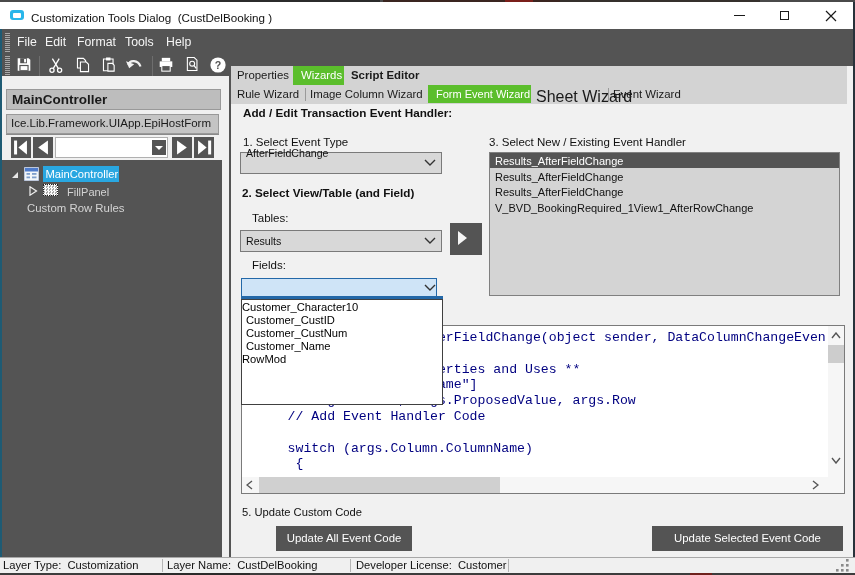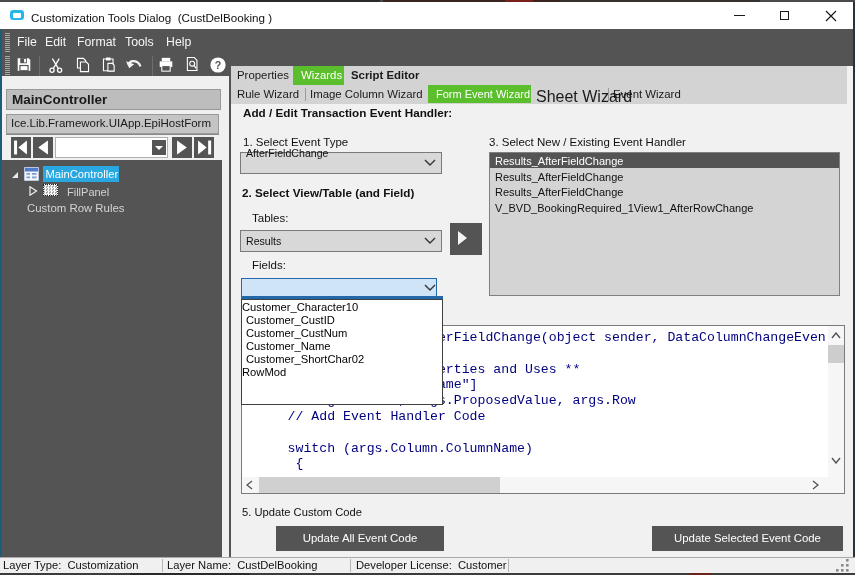--- a/index.html
+++ b/index.html
@@ -235,26 +235,25 @@
     <path d="M1 1 L6 6 L11 1" stroke="#333" stroke-width="1.4" fill="none"></path>
   </svg>
 
 <div class="abs" style="left:241px;top:296px;width:202px;height:4px;background:#2368a8;"></div>
 <div class="abs" style="left:241px;top:299px;width:202px;height:106px;background:#fff;border:1px solid #404040;"></div>
 <div class="abs" style="left:242px;top:301px;width:200px;font-size:11.2px;line-height:12.9px;color:#000;">
 <div style="">Customer_Character10</div>
 <div style="padding-left:4px;">Customer_CustID</div>
 <div style="padding-left:4px;">Customer_CustNum</div>
 <div style="padding-left:4px;">Customer_Name</div>
-<div style="padding-left:4px;">Customer_ShortChar02</div>
 <div style="padding-left:0;">RowMod</div>
 </div>
 
 <div class="abs" style="left:242px;top:506px;font-size:11.2px;color:#111;">5. Update Custom Code</div>
-<div class="abs dkbtn" style="left:276px;top:526px;width:168px;height:25px;color:#fff;font-size:11.4px;text-align:center;line-height:25px;">Update All Event Code</div>
+<div class="abs dkbtn" style="left:276px;top:526px;width:136px;height:25px;color:#fff;font-size:11.4px;text-align:center;line-height:25px;">Update All Event Code</div>
 <div class="abs dkbtn" style="left:652px;top:526px;width:191px;height:25px;color:#fff;font-size:11.4px;text-align:center;line-height:25px;">Update Selected Event Code</div>
 
 <div class="abs" style="left:0;top:557px;width:855px;height:16px;background:#f0f0f0;border-top:1px solid #a8a8a8;"></div>
 <div class="abs" style="left:3px;top:559px;font-size:11.2px;color:#111;">Layer Type:&nbsp; Customization</div>
 <div class="abs" style="left:167px;top:559px;font-size:11.2px;color:#111;">Layer Name:&nbsp; CustDelBooking</div>
 <div class="abs" style="left:356px;top:559px;font-size:11.2px;color:#111;">Developer License:&nbsp; Customer</div>
 <div class="abs" style="left:162px;top:559px;width:1px;height:13px;background:#b5b5b5;"></div>
 <div class="abs" style="left:350px;top:559px;width:1px;height:13px;background:#b5b5b5;"></div>
 <div class="abs" style="left:508px;top:559px;width:1px;height:13px;background:#b5b5b5;"></div>
 

